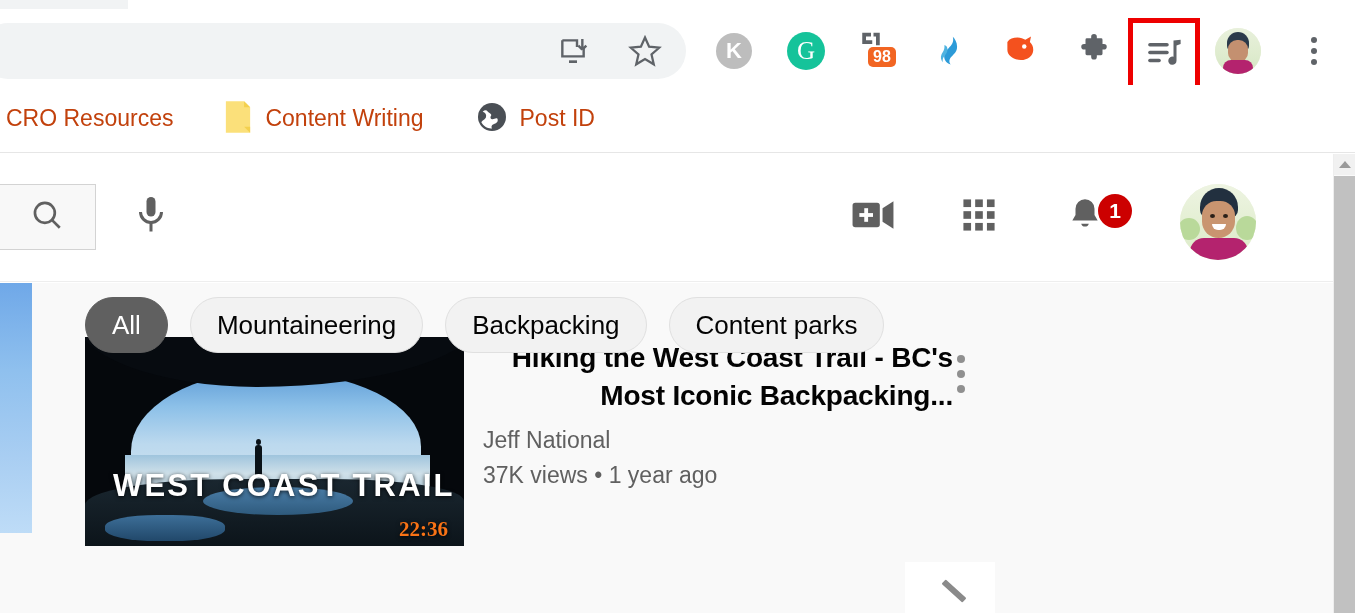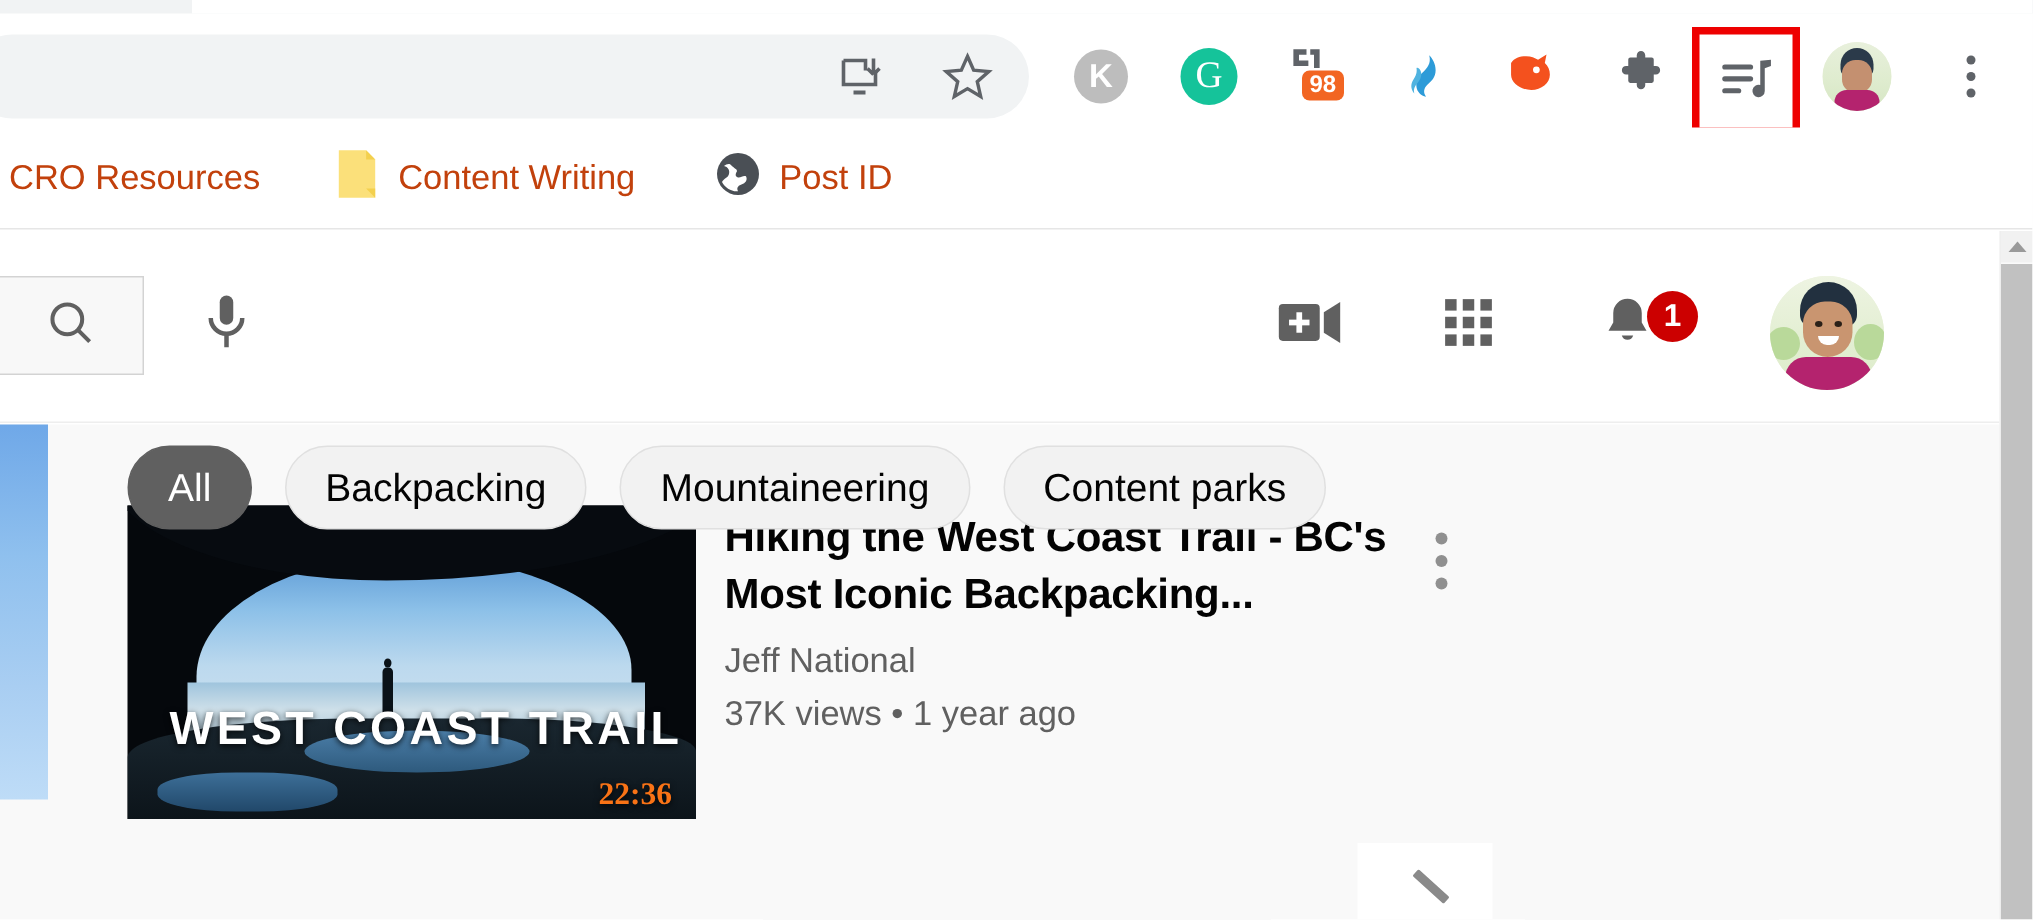--- a/index.html
+++ b/index.html
@@ -165,21 +165,21 @@
   .thumb-dur {
     position: absolute; right: 16px; bottom: 4px;
     font-size: 21px; font-weight: bold; color: #f97316;
     text-shadow: 0 1px 4px rgba(0,0,0,.85);
     font-family: Liberation Serif, serif;
   }
 
   .video-meta { position: absolute; left: 398px; top: 2px; width: 470px; }
   .video-title {
     font-size: 28px; font-weight: bold; color: #030303;
-    line-height: 38px; letter-spacing: -0.2px;
+    line-height: 38px; letter-spacing: -0.2px; text-align: right;
   }
   .video-channel {
     margin-top: 12px; font-size: 23px; color: #606060;
   }
   .video-stats {
     margin-top: 8px; font-size: 23px; color: #606060;
   }
   .video-kebab {
     position: absolute; left: 872px; top: 18px;
     display: flex; flex-direction: column; gap: 7px; align-items: center;
@@ -450,22 +450,22 @@
       <div class="video-kebab">
         <div class="d"></div>
           <div class="d"></div>
           <div class="d"></div>
       </div>
     </div>
   </div>
 
   <div class="chips">
     <div class="chip active">All</div>
+    <div class="chip">Mountaineering</div>
     <div class="chip">Backpacking</div>
-    <div class="chip">Mountaineering</div>
     <div class="chip">Content parks</div>
   </div>
 
   <div class="bottom-overlay"></div>
   <div class="overlay-cursor"></div>
 
   <div class="scrollbar">
     <div class="sb-up">
       <div class="sb-arrow"></div>
     </div>

